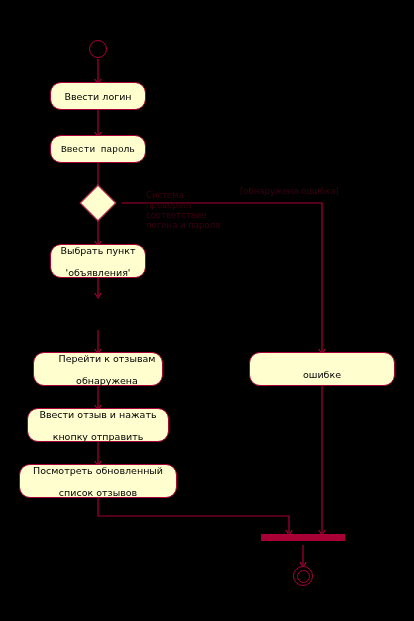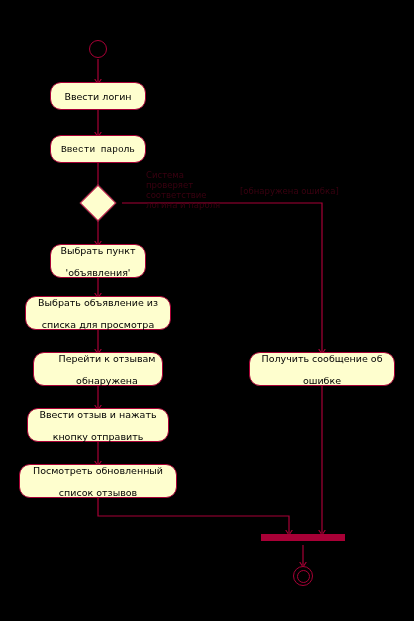--- a/index.html
+++ b/index.html
@@ -108,41 +108,35 @@
   <div class="node activity" style="left:50px;top:82px;width:96px;height:28px;">
     <span>Ввести логин</span>
   </div>
 
   <div class="node activity" style="left:50px;top:135px;width:96px;height:28px;font-family:Liberation Mono, monospace;">
     <span>Ввести пароль</span>
   </div>
 
   <div class="node diamond" style="left:85px;top:190px;width:26px;height:26px;"></div>
 
-  <div class="guard multiline" style="left:146px;top:170px;width:110px;">
+  <div class="guard multiline" style="left:146px;top:190px;width:110px;">
     <div>Система</div>
     <div>проверяет соответствие</div>
     <div>логина и пароля</div>
   </div>
 
   <div class="guard" style="left:240px;top:186px;">[обнаружена ошибка]</div>
 
   <div class="node activity" style="left:50px;top:244px;width:96px;height:34px;">
     <span>
       <span>Выбрать пункт</span><br>
       <span>'объявления'</span>
     </span>
   </div>
 
-  <div class="node activity" style="left:25px;top:296px;width:146px;height:34px;">
-    <span>
-      <span>Выбрать объявление из</span><br>
-      <span>списка для просмотра</span>
-    </span>
-  </div>
 
   <div class="node activity" style="left:33px;top:352px;width:130px;height:34px;padding-left:24px;">
     <span>
       <span>Перейти к отзывам</span><br>
       <span>обнаружена</span>
     </span>
   </div>
 
   <div class="node activity" style="left:27px;top:408px;width:142px;height:34px;">
     <span>
@@ -153,21 +147,21 @@
 
   <div class="node activity" style="left:19px;top:464px;width:158px;height:34px;align-items:center;">
     <span>
       <span>Посмотреть обновленный</span><br>
       <span>список отзывов</span>
     </span>
   </div>
 
   <div class="node activity" style="left:249px;top:352px;width:146px;height:34px;">
     <span>
-      <span>Получить сообщение об</span><br>
+      <br>
       <span>ошибке</span>
     </span>
   </div>
 
   <div class="node join-bar" style="left:261px;top:534px;width:84px;height:7px;"></div>
 
   <div class="node end-outer" style="left:293px;top:566px;width:20px;height:20px;">
     <div class="end-inner" style="left:3px;top:3px;width:11px;height:11px;"></div>
   </div>
 

